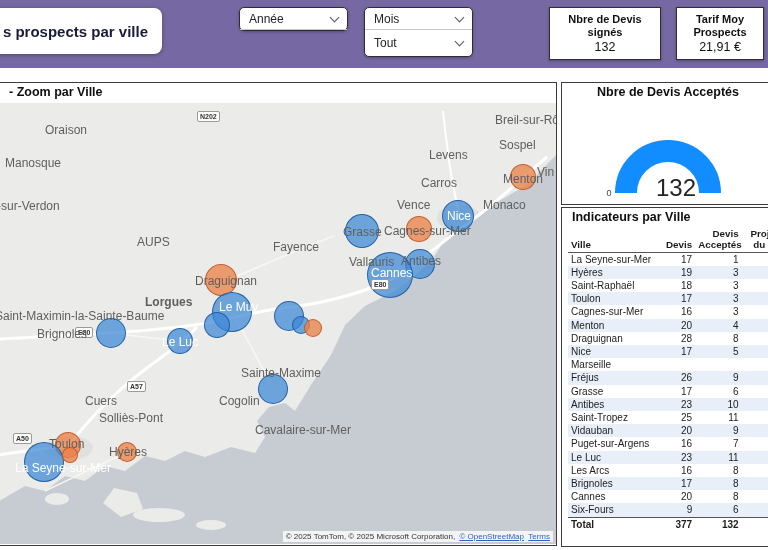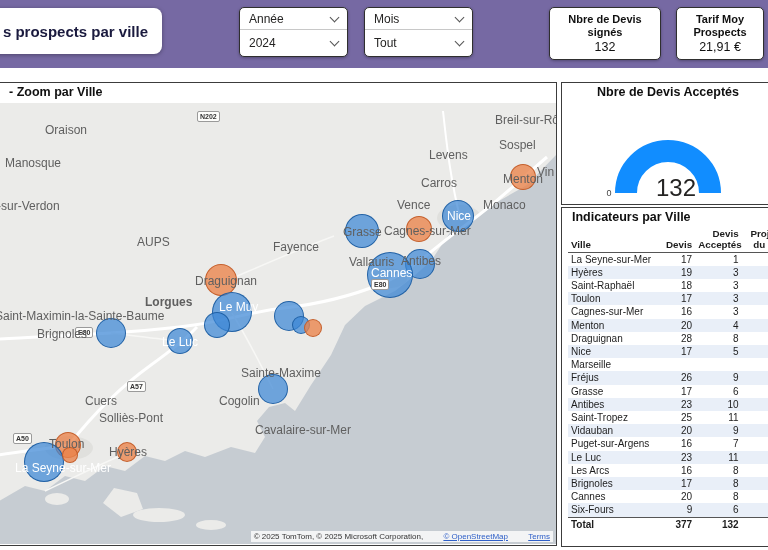--- a/index.html
+++ b/index.html
@@ -13,21 +13,21 @@
   .slicer{position:absolute;top:7px;width:107px;background:#fff;border:1px solid #2f2f2f;
        border-radius:5px;box-shadow:0 1px 3px rgba(0,0,0,.3);}
   #slicer-annee{left:239px}
   #slicer-mois{left:364px}
   .slicer-head{display:flex;justify-content:space-between;align-items:center;padding:4px 9px 3px;
        border-bottom:1px solid #c8c8c8;font-size:12px;color:#252423;cursor:pointer;}
   .slicer-val{display:flex;justify-content:space-between;align-items:center;padding:6px 9px;
        font-size:12px;color:#252423;cursor:pointer;}
   .chev{width:6px;height:6px;border-right:1.5px solid #555;border-bottom:1.5px solid #555;
        transform:rotate(45deg);margin-top:-3px;}
-  .kpi{position:absolute;top:7px;background:#fff;border:1px solid #2f2f2f;border-radius:5px;
+  .kpi{position:absolute;top:7px;background:#fff;border:1px solid #2f2f2f;border-radius:0;
        box-shadow:0 1px 3px rgba(0,0,0,.3);display:flex;flex-direction:column;align-items:center;
        justify-content:center;text-align:center;box-sizing:border-box;padding:2px;}
   #kpi-devis{left:549px;width:112px;height:53px;}
   #kpi-tarif{left:676px;width:88px;height:53px;}
   .kpi-label{font-weight:700;font-size:11px;line-height:1.15;color:#111;}
   .kpi-value{font-size:12.5px;color:#111;margin-top:2px;}
 
   .panel-title{font-size:12.5px;font-weight:700;color:#0f0f0f;padding:2px 10px;height:16px;
        white-space:nowrap;overflow:hidden;}
   .map-panel{position:absolute;left:-2px;top:82px;width:557px;height:462px;background:#fff;
@@ -36,21 +36,21 @@
   svg.basemap{position:absolute;left:0;top:0;z-index:1;}
   .maplabel{position:absolute;font-size:12px;color:#5f5f5f;white-space:nowrap;z-index:4;}
   .maplabel.white{color:#fff;}
   .shield{position:absolute;font-size:7px;font-weight:700;color:#333;background:#fdfdfb;
        border:1px solid #9a9a9a;border-radius:2px;padding:0 2px;line-height:9px;z-index:3;}
   .bubble{position:absolute;border-radius:50%;z-index:2;box-sizing:border-box;cursor:pointer;}
   .bubble.blue{background:rgba(59,134,214,.72);border:1.5px solid rgba(26,91,160,.9);}
   .bubble.orange{background:rgba(235,131,74,.78);border:1.5px solid rgba(193,89,37,.9);}
   .attrib{position:absolute;right:3px;bottom:2px;font-size:8px;color:#333;
        background:rgba(255,255,255,.78);padding:1px 3px;z-index:5;white-space:nowrap;}
-  .alink{color:#3060c8;text-decoration:underline;cursor:pointer;margin-left:18px;}
+  .alink{color:#3060c8;text-decoration:underline;cursor:pointer;margin-left:2px;}
 
   .gauge-panel{position:absolute;left:561px;top:82px;width:212px;height:121px;background:#fff;
        border:1px solid #3c3c3c;overflow:hidden;}
   .gauge-panel .panel-title{text-align:center;}
   svg.gauge{display:block;margin:0 auto;}
   .gmin{font-size:9px;fill:#444;}
   .gval{font-size:24px;fill:#252423;}
 
   .table-panel{position:absolute;left:561px;top:207px;width:212px;height:338px;background:#fff;
        border:1px solid #3c3c3c;overflow:hidden;}
@@ -69,24 +69,20 @@
 <div>
 
   <header class="topbar">
     <div class="title-card">
       <span>s prospects par ville</span>
     </div>
 
     <div class="slicer" id="slicer-annee">
       <div class="slicer-head">
         <span>Année</span>
-        <span class="chev"></span>
-      </div>
-      <div class="slicer-val">
-        <span>2024</span>
         <span class="chev"></span>
       </div>
     </div>
 
     <div class="slicer" id="slicer-mois">
       <div class="slicer-head">
         <span>Mois</span>
         <span class="chev"></span>
       </div>
       <div class="slicer-val">

